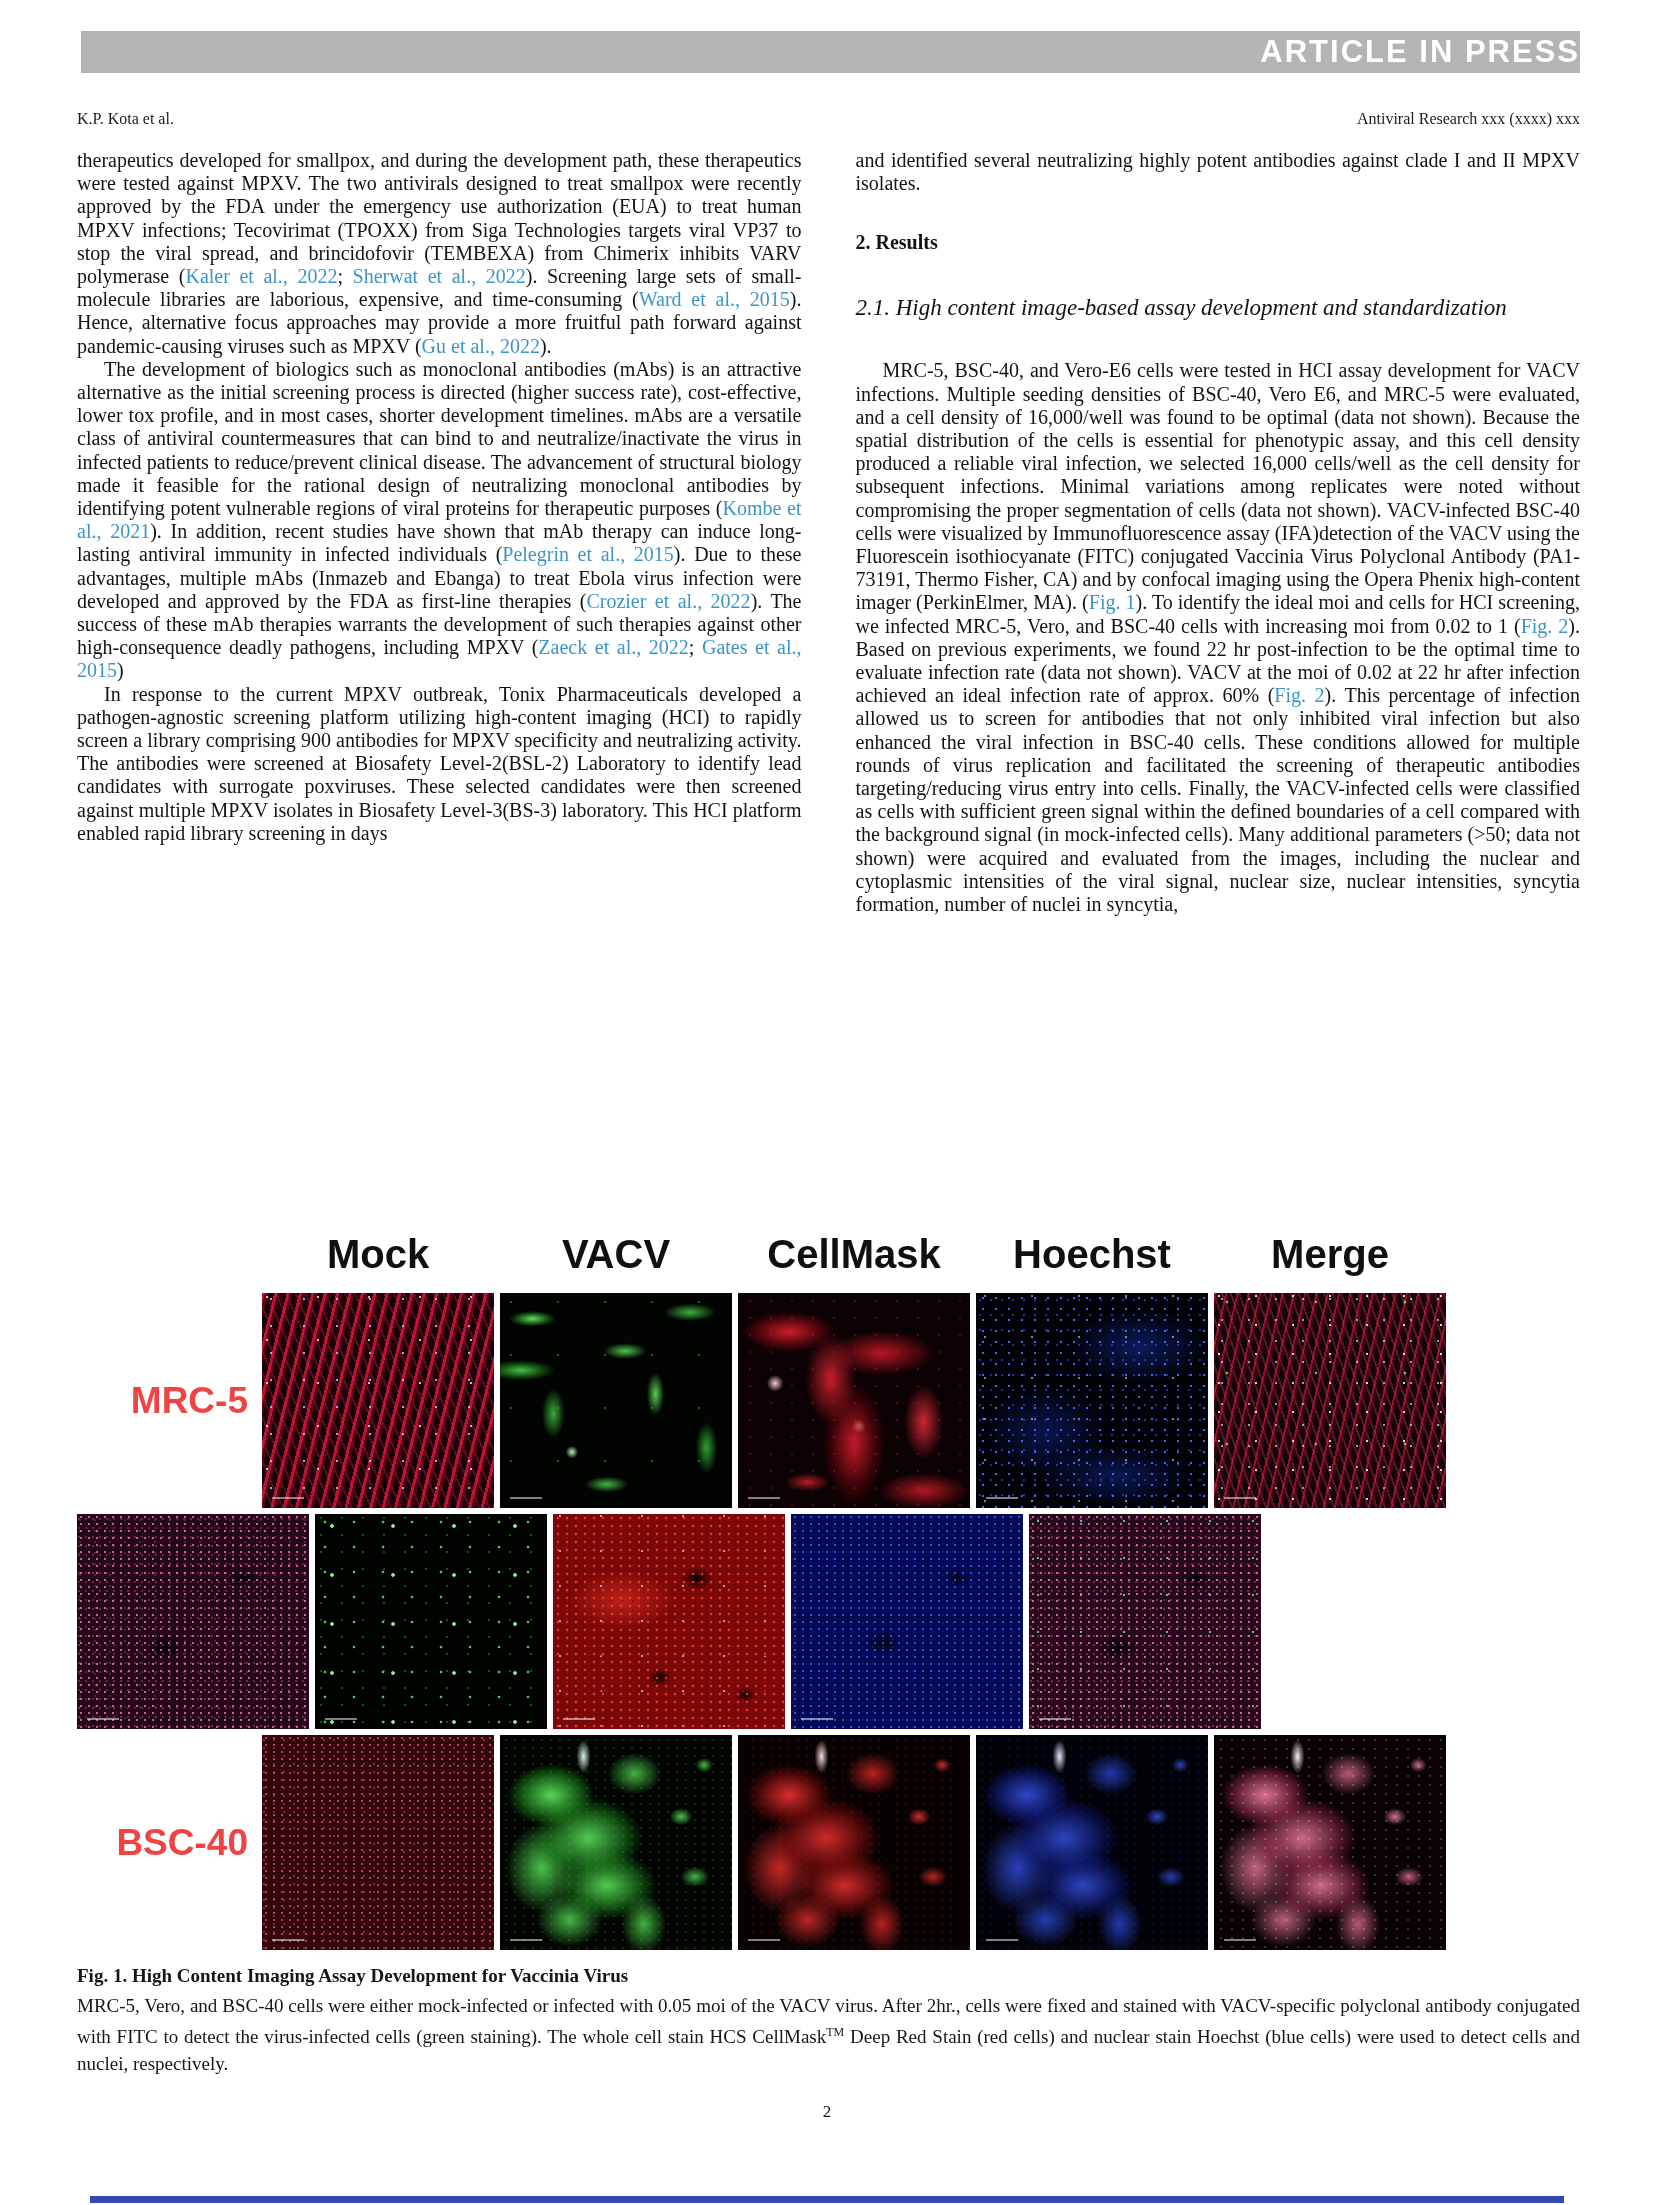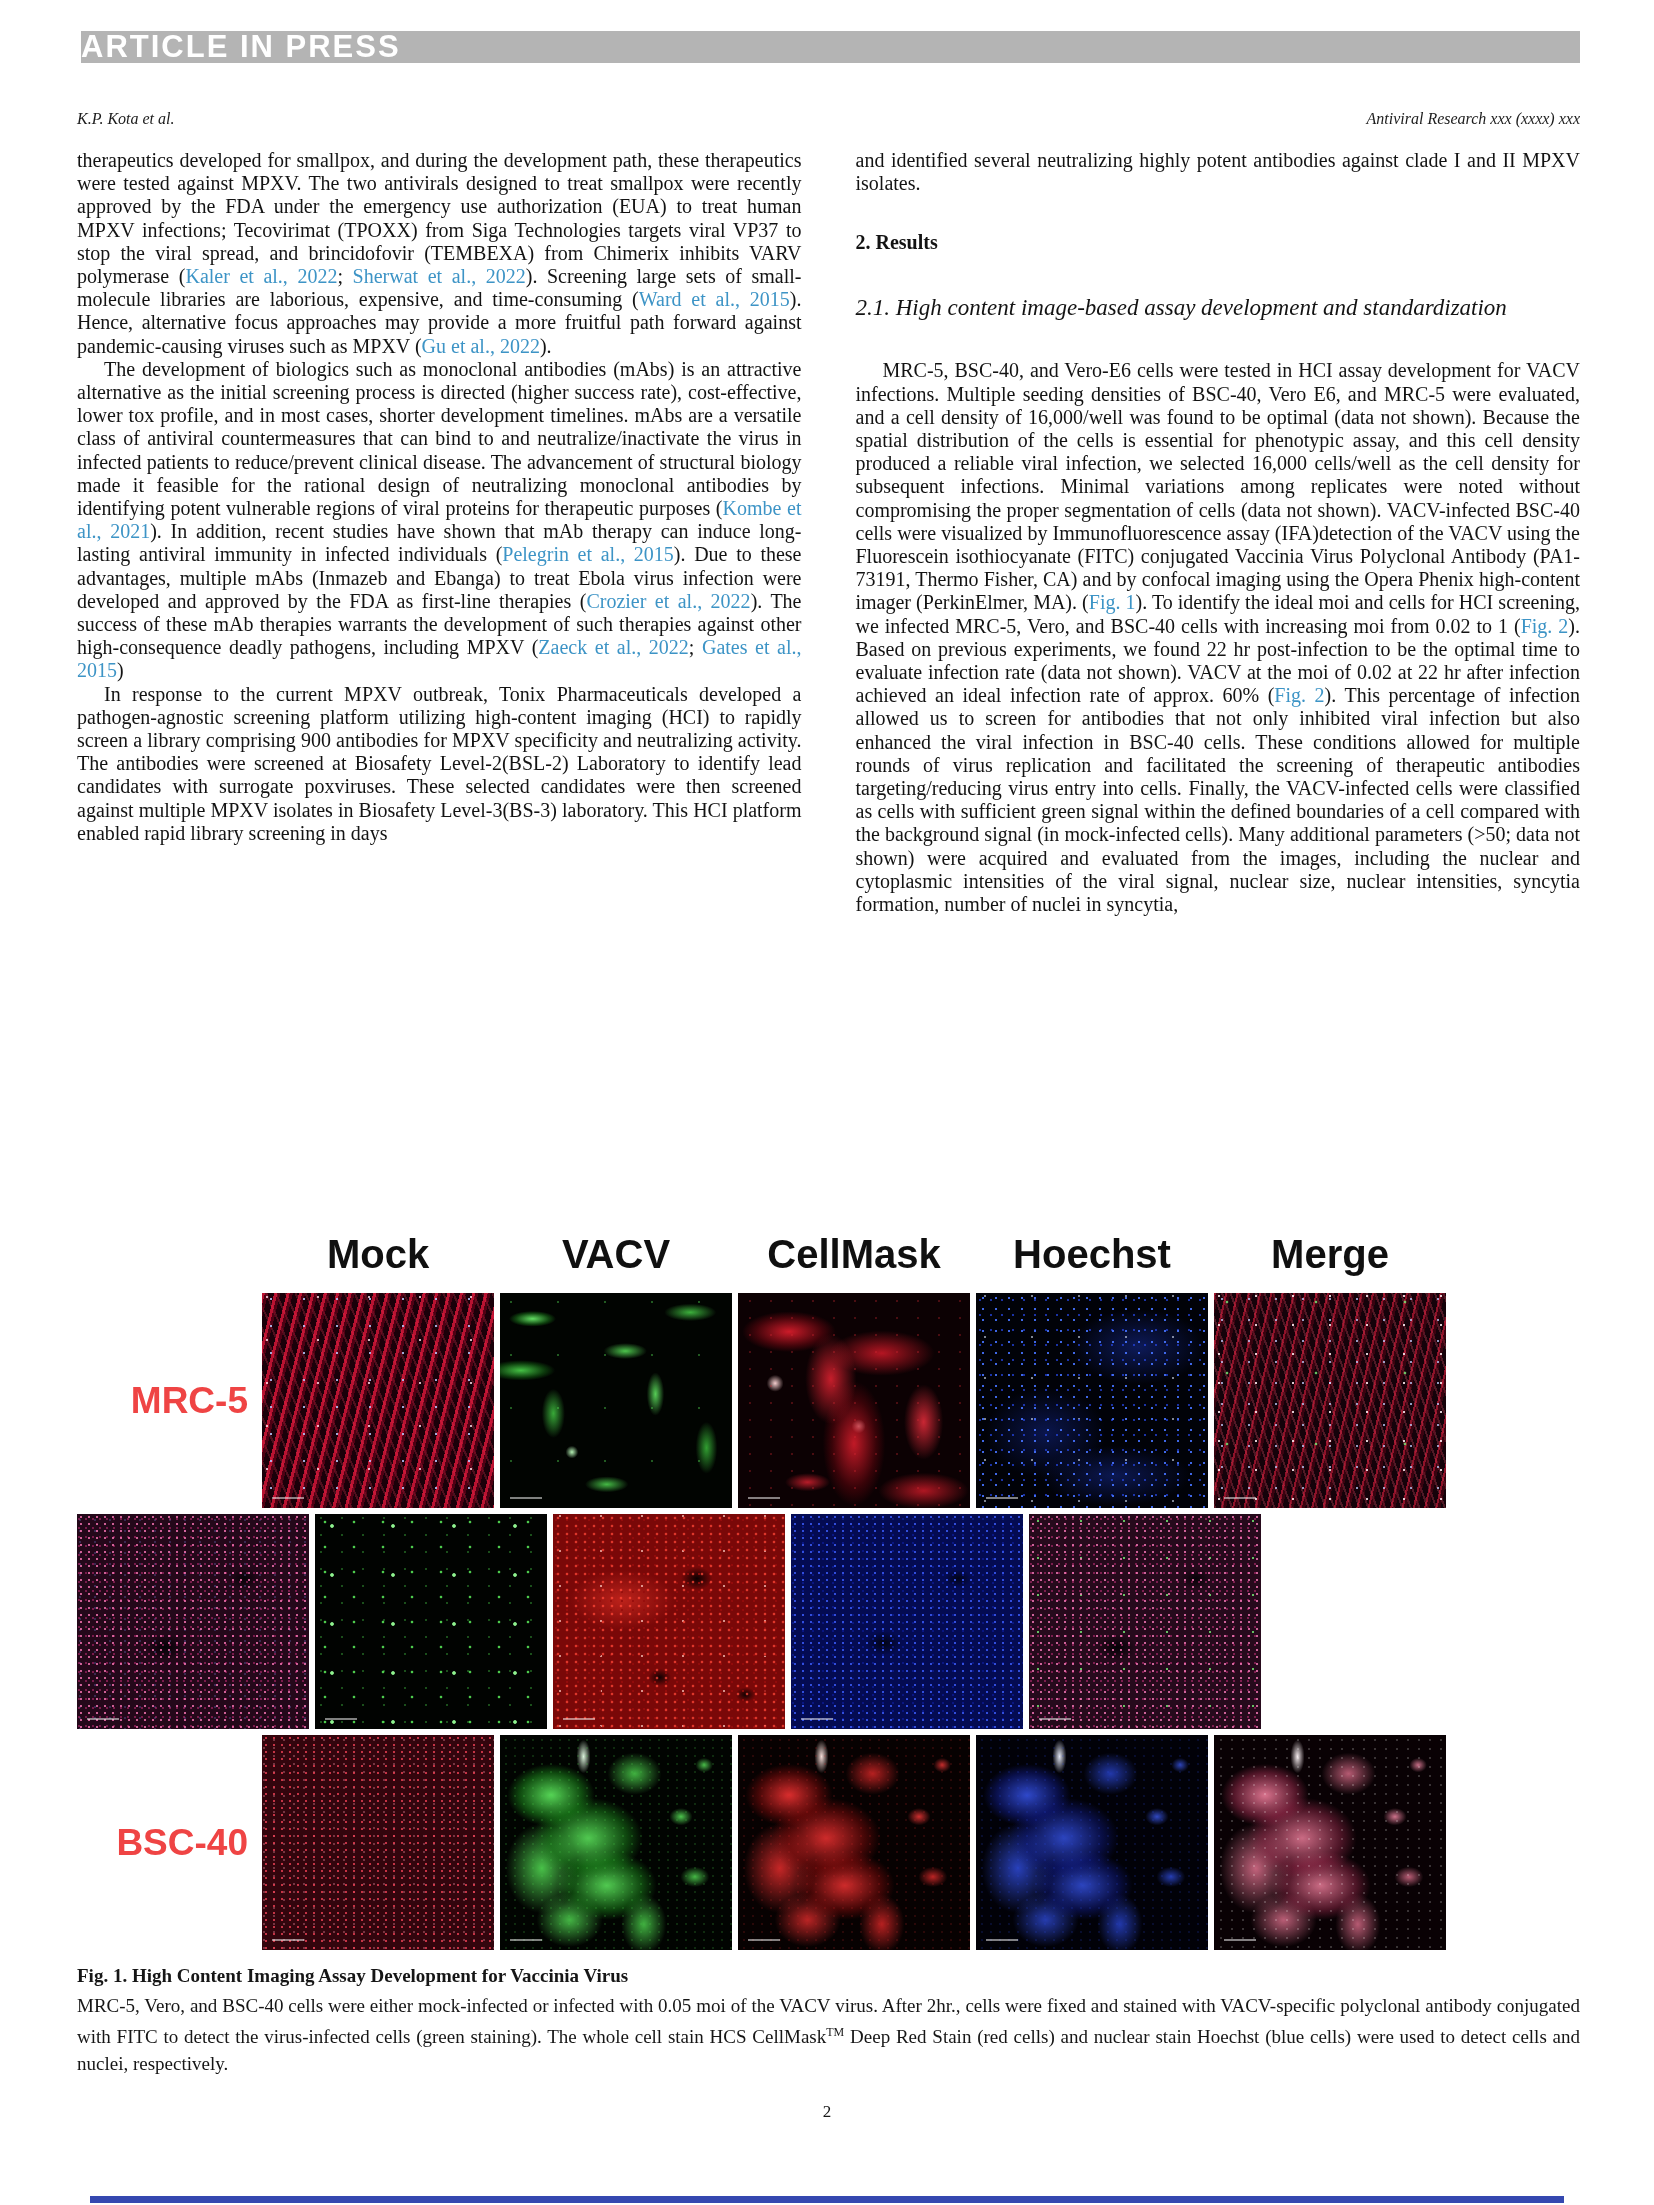--- a/index.html
+++ b/index.html
@@ -8,32 +8,32 @@
     --footer-bar:#3548b0;
   }
   *{margin:0;padding:0;box-sizing:border-box;}
   html,body{background:#ffffff;}
   .page{
     position:relative;width:1654px;height:2205px;background:#fff;
     font-family:"Liberation Serif","DejaVu Serif",serif;color:#161616;overflow:hidden;
   }
   
   .banner{
-    position:absolute;left:81px;top:31px;width:1499px;height:32px;
-    background:var(--banner-bg);display:flex;align-items:center;justify-content:flex-start;
+    position:absolute;left:81px;top:31px;width:1499px;height:42px;
+    background:var(--banner-bg);display:flex;align-items:center;justify-content:flex-end;
   }
   .banner span{
     font-family:"Liberation Sans","DejaVu Sans",sans-serif;font-weight:bold;
     font-size:31px;letter-spacing:2px;color:#ffffff;
   }
   
   .head-row{
     position:absolute;left:77px;top:110px;width:1503px;
     display:flex;justify-content:space-between;
-    font-style:italic;font-size:16px;color:#1c1c1c;
+    font-size:16px;color:#1c1c1c;
   }
   
   .columns{
     position:absolute;left:77px;top:149px;width:1503px;height:1048px;
     display:flex;gap:54px;overflow:hidden;
   }
   .col{width:734px;font-size:20px;line-height:23.2px;text-align:justify;color:#131313;}
   .col p{margin:0;}
   .col p.indent{text-indent:27px;}
   .cite{color:var(--link-color);}

